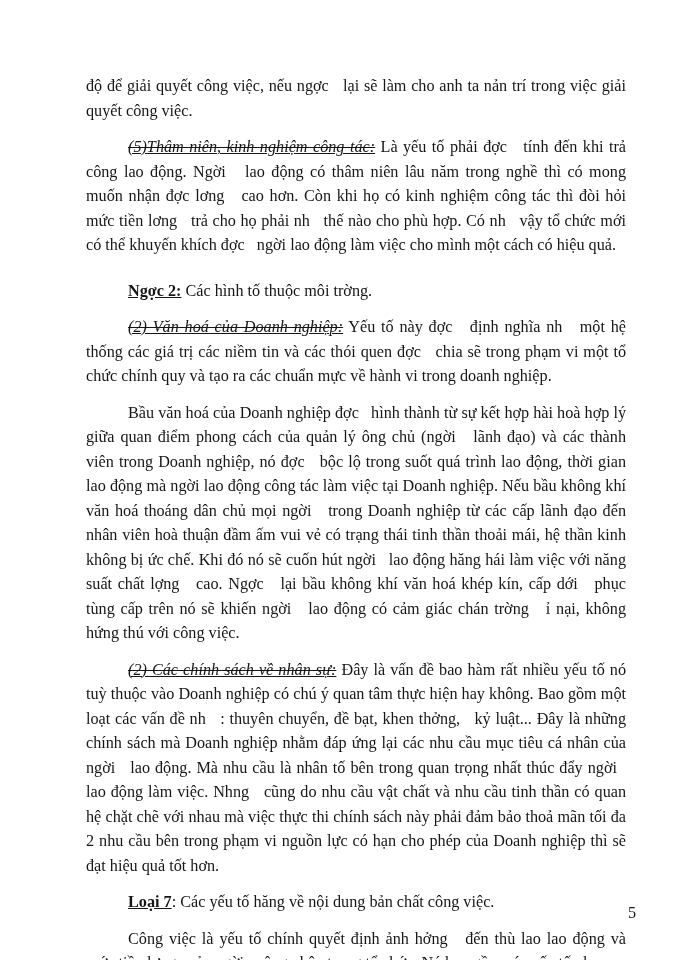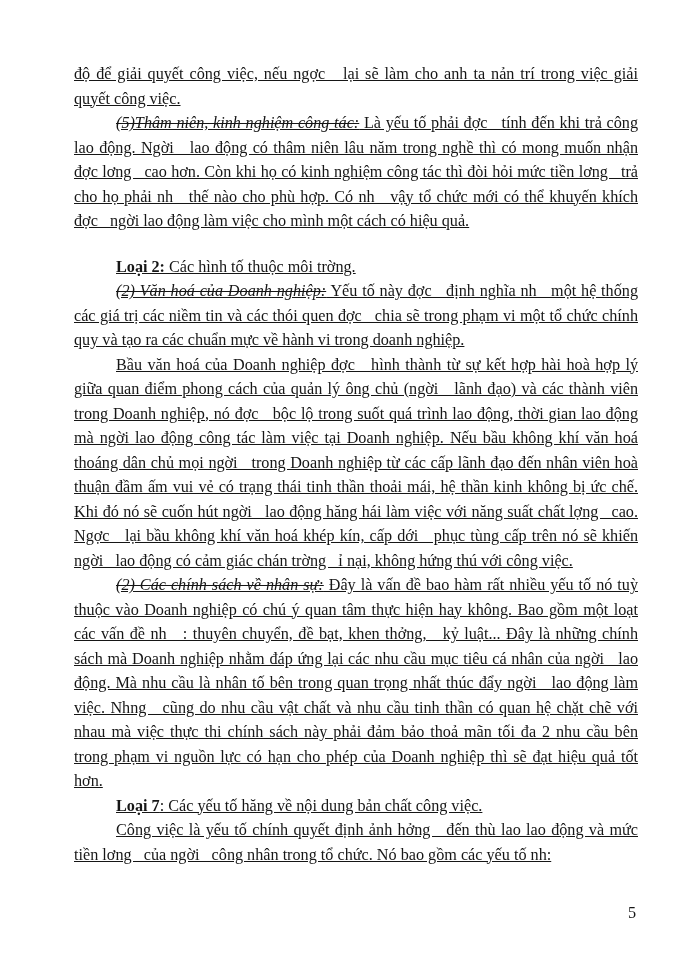--- a/index.html
+++ b/index.html
@@ -12,26 +12,25 @@
     position: relative;
     overflow: hidden;
   }
   .content {
     position: absolute;
     left: 74px;
     top: 62px;
     width: 564px;
   }
   p.para {
-    margin: 0;
+    margin: 12px;
     font-size: 16.2px;
     line-height: 24.5px;
     text-align: justify;
     text-indent: 42px;
-    text-decoration: underline;
   }
   p.para.no-indent { text-indent: 0; }
   p.para.gap-above { margin-top: 21px; }
   .lead-strike {
     font-style: italic;
     text-decoration: underline line-through;
     text-decoration-thickness: 1px;
   }
   .lead-bold {
     font-weight: 700;
@@ -47,21 +46,21 @@
 </style>
 </head>
 <body>
 
 <div class="content">
 
   <p class="para no-indent"><span>độ để giải quyết công việc, nếu ngợc&nbsp;&nbsp; lại sẽ làm cho anh ta nản trí trong việc giải quyết công việc.</span></p>
 
   <p class="para"><span class="lead-strike">(5)Thâm niên, kinh nghiệm công tác:</span><span> Là yếu tố phải đợc&nbsp;&nbsp; tính đến khi trả công lao động. Ngời&nbsp;&nbsp; lao động có thâm niên lâu năm trong nghề thì có mong muốn nhận đợc lơng&nbsp;&nbsp; cao hơn. Còn khi họ có kinh nghiệm công tác thì đòi hỏi mức tiền lơng&nbsp;&nbsp; trả cho họ phải nh&nbsp;&nbsp; thế nào cho phù hợp. Có nh&nbsp;&nbsp; vậy tổ chức mới có thể khuyến khích đợc&nbsp;&nbsp; ngời lao động làm việc cho mình một cách có hiệu quả.</span></p>
 
-  <p class="para gap-above"><span class="lead-bold">Loại 2:</span><span> Các hình tố thuộc môi trờng.</span></p>
+  <p class="para gap-above"><span class="lead-bold">Ngợc 2:</span><span> Các hình tố thuộc môi trờng.</span></p>
 
 
   <p class="para"><span class="lead-strike">(2) Văn hoá của Doanh nghiệp:</span><span> Yếu tố này đợc&nbsp;&nbsp; định nghĩa nh&nbsp;&nbsp; một hệ thống các giá trị các niềm tin và các thói quen đợc&nbsp;&nbsp; chia sẽ trong phạm vi một tổ chức chính quy và tạo ra các chuẩn mực về hành vi trong doanh nghiệp.</span></p>
 
   <p class="para"><span>Bầu văn hoá của Doanh nghiệp đợc&nbsp;&nbsp; hình thành từ sự kết hợp hài hoà hợp lý giữa quan điểm phong cách của quản lý ông chủ (ngời&nbsp;&nbsp; lãnh đạo) và các thành viên trong Doanh nghiệp, nó đợc&nbsp;&nbsp; bộc lộ trong suốt quá trình lao động, thời gian lao động mà ngời lao động công tác làm việc tại Doanh nghiệp. Nếu bầu không khí văn hoá thoáng dân chủ mọi ngời&nbsp;&nbsp; trong Doanh nghiệp từ các cấp lãnh đạo đến nhân viên hoà thuận đầm ấm vui vẻ có trạng thái tinh thần thoải mái, hệ thần kinh không bị ức chế. Khi đó nó sẽ cuốn hút ngời&nbsp;&nbsp; lao động hăng hái làm việc với năng suất chất lợng&nbsp;&nbsp; cao. Ngợc&nbsp;&nbsp; lại bầu không khí văn hoá khép kín, cấp dới&nbsp;&nbsp; phục tùng cấp trên nó sẽ khiến ngời&nbsp;&nbsp; lao động có cảm giác chán trờng&nbsp;&nbsp; ỉ nại, không hứng thú với công việc.</span></p>
 
   <p class="para"><span class="lead-strike">(2) Các chính sách về nhân sự:</span><span> Đây là vấn đề bao hàm rất nhiều yếu tố nó tuỳ thuộc vào Doanh nghiệp có chú ý quan tâm thực hiện hay không. Bao gồm một loạt các vấn đề nh&nbsp;&nbsp; : thuyên chuyển, đề bạt, khen thởng,&nbsp;&nbsp; kỷ luật... Đây là những chính sách mà Doanh nghiệp nhằm đáp ứng lại các nhu cầu mục tiêu cá nhân của ngời&nbsp;&nbsp; lao động. Mà nhu cầu là nhân tố bên trong quan trọng nhất thúc đẩy ngời&nbsp;&nbsp; lao động làm việc. Nhng&nbsp;&nbsp; cũng do nhu cầu vật chất và nhu cầu tinh thần có quan hệ chặt chẽ với nhau mà việc thực thi chính sách này phải đảm bảo thoả mãn tối đa 2 nhu cầu bên trong phạm vi nguồn lực có hạn cho phép của Doanh nghiệp thì sẽ đạt hiệu quả tốt hơn.</span></p>
 
 
   <p class="para"><span class="lead-bold">Loại 7</span><span>: Các yếu tố hăng về nội dung bản chất công việc.</span></p>

